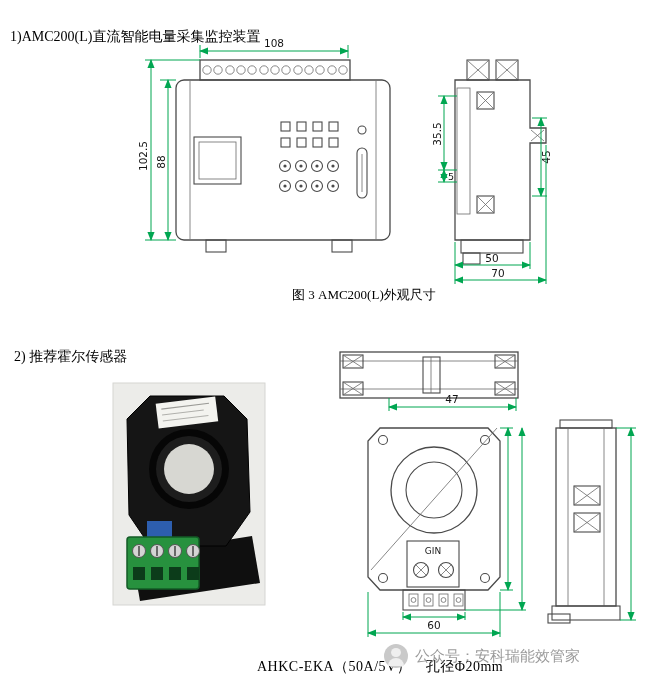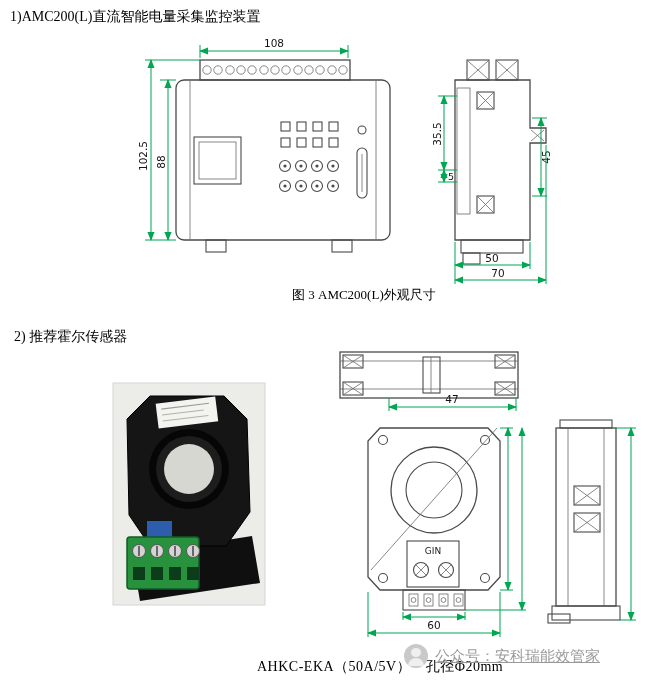--- a/index.html
+++ b/index.html
@@ -1,18 +1,18 @@
 <!DOCTYPE html>
 <html><head>
 <meta charset="utf-8">
 <style>
   html,body{margin:0;padding:0;}
   body{width:654px;height:688px;position:relative;background:#ffffff;font-family:"Liberation Serif",serif;overflow:hidden;}
   .abs{position:absolute;}
-  .heading{font-size:14px;color:#000;white-space:nowrap;}
+  .heading{font-size:14px;color:#000;white-space:nowrap;margin-top:20px;}
   .caption{font-size:13px;color:#000;white-space:nowrap;}
   .sensor-caption{font-size:14px;color:#000;white-space:nowrap;letter-spacing:.5px;}
   .watermark{display:flex;align-items:center;gap:7px;color:#9a9a9a;font-size:15px;white-space:nowrap;}
   .wm-logo{width:24px;height:24px;border-radius:50%;background:#c9c9c9;position:relative;flex:0 0 auto;}
   .wm-logo::after{content:"";position:absolute;left:7px;top:4px;width:10px;height:9px;border-radius:50%;background:#efefef;}
   .wm-logo::before{content:"";position:absolute;left:4px;top:14px;width:16px;height:8px;border-radius:8px 8px 0 0;background:#efefef;}
   svg.sheet{position:absolute;left:0;top:0;}
   .draw{fill:none;stroke:#4a4a4a;stroke-width:1.3;}
   .draw2{fill:none;stroke:#4a4a4a;stroke-width:1.1;}
   .thin{fill:none;stroke:#6a6a6a;stroke-width:.8;}
@@ -327,16 +327,16 @@
       <line class="dim" x1="620" y1="620" x2="636" y2="620"></line>
       <line class="dim" x1="631" y1="428" x2="631" y2="620" marker-start="url(#arr)" marker-end="url(#arr)"></line>
     </g>
   </g>
 </svg>
 
 <div class="abs heading" style="left:10px;top:8px;">1)AMC200(L)直流智能电量采集监控装置</div>
 <div class="abs caption" style="left:292px;top:286px;">图 3 AMC200(L)外观尺寸</div>
 <div class="abs heading" style="left:14px;top:328px;">2) 推荐霍尔传感器</div>
 <div class="abs sensor-caption" style="left:257px;top:658px;">AHKC-EKA（50A/5V）　孔径Φ20mm</div>
-<div class="abs watermark" style="left:404px;top:644px;text-decoration:underline;">
+<div class="abs watermark" style="left:384px;top:644px;">
   <span class="wm-logo"></span>
   <span>公众号：安科瑞能效管家</span>
 </div>
 
 </body></html>

